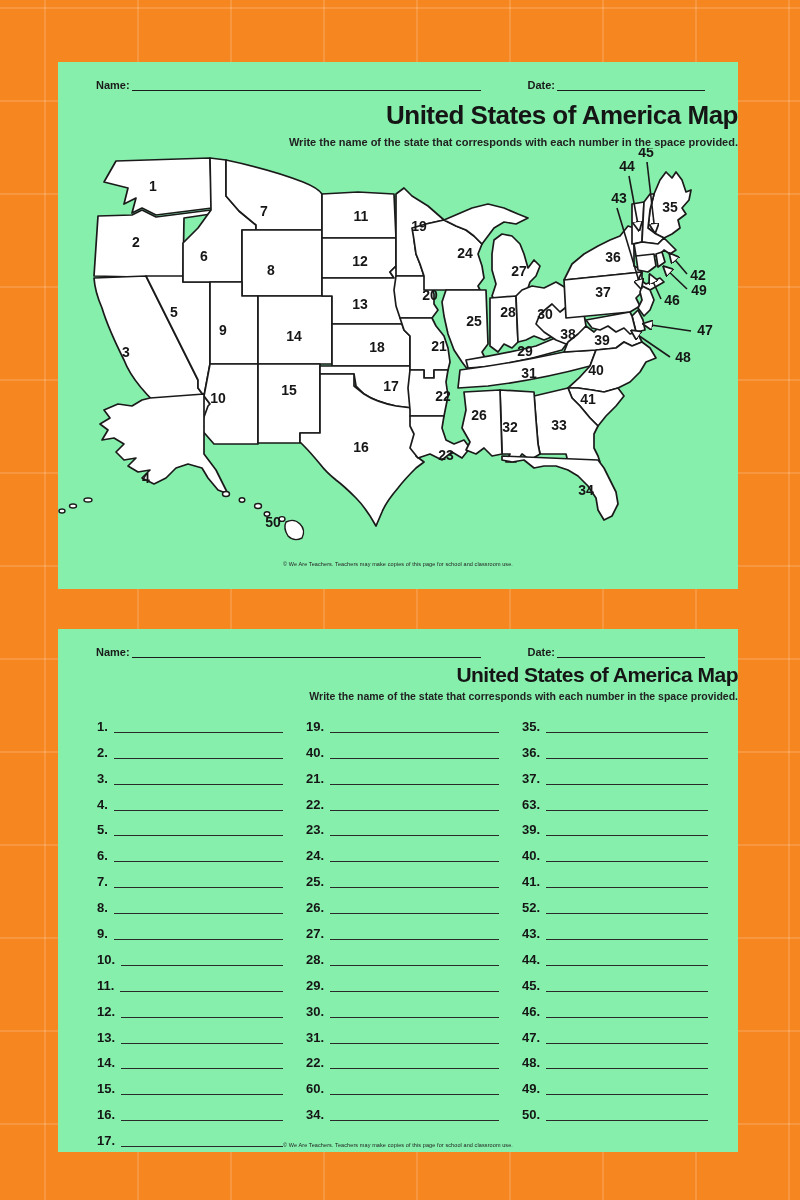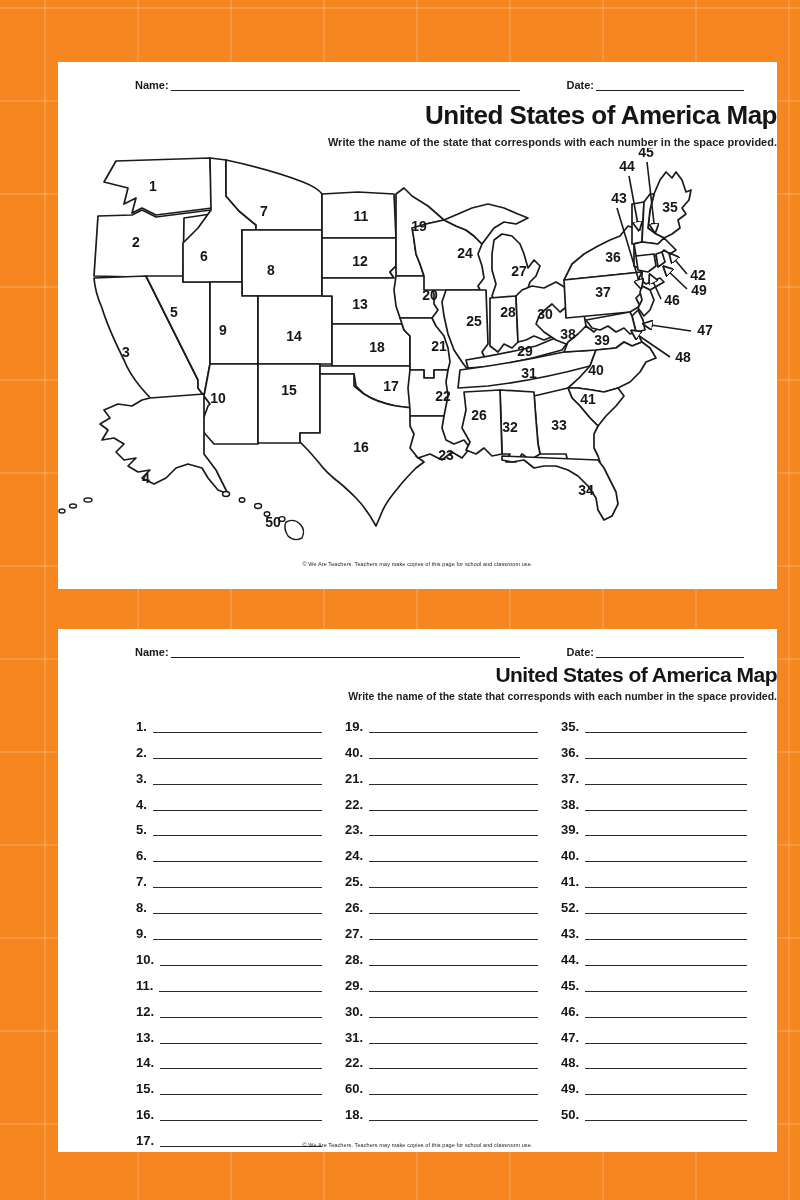--- a/index.html
+++ b/index.html
@@ -8,21 +8,21 @@
     background-color:#f6861f;
     background-image:
       linear-gradient(to right, rgba(255,255,255,.15) 0, rgba(255,255,255,.15) 2px, transparent 2px),
       linear-gradient(to bottom, rgba(255,255,255,.15) 0, rgba(255,255,255,.15) 2px, transparent 2px);
     background-size:93px 93px;
     background-position:44px 7px;
     font-family:"Liberation Sans", sans-serif;
     color:#111;
   }
   .page{
-    position:absolute;left:58px;width:680px;background:#ffffff;padding-left:39px;
+    position:absolute;left:58px;width:680px;background:#86efac;
   }
   #page-map{top:62px;height:527px;}
   #page-answers{top:629px;height:523px;}
   .head-row{
     display:flex;align-items:flex-end;
     padding:16px 33px 0 38px;font-size:11px;font-weight:600;color:#1a1a1a;
   }
   .blank{border-bottom:1.2px solid #1c1c1c;}
   .name-line{flex:1;margin-left:2px;height:12px;}
   .date-label{margin-left:46px;}
@@ -353,39 +353,39 @@
         </div>
         <div class="answer-row">
           <span class="answer-num">22.</span>
           <span class="answer-line"></span>
         </div>
         <div class="answer-row">
           <span class="answer-num">60.</span>
           <span class="answer-line"></span>
         </div>
         <div class="answer-row">
-          <span class="answer-num">18.</span>
+          <span class="answer-num">34.</span>
           <span class="answer-line"></span>
         </div>
       </div>
     <div class="answers-col">
         <div class="answer-row">
           <span class="answer-num">35.</span>
           <span class="answer-line"></span>
         </div>
         <div class="answer-row">
           <span class="answer-num">36.</span>
           <span class="answer-line"></span>
         </div>
         <div class="answer-row">
           <span class="answer-num">37.</span>
           <span class="answer-line"></span>
         </div>
         <div class="answer-row">
-          <span class="answer-num">38.</span>
+          <span class="answer-num">63.</span>
           <span class="answer-line"></span>
         </div>
         <div class="answer-row">
           <span class="answer-num">39.</span>
           <span class="answer-line"></span>
         </div>
         <div class="answer-row">
           <span class="answer-num">40.</span>
           <span class="answer-line"></span>
         </div>

